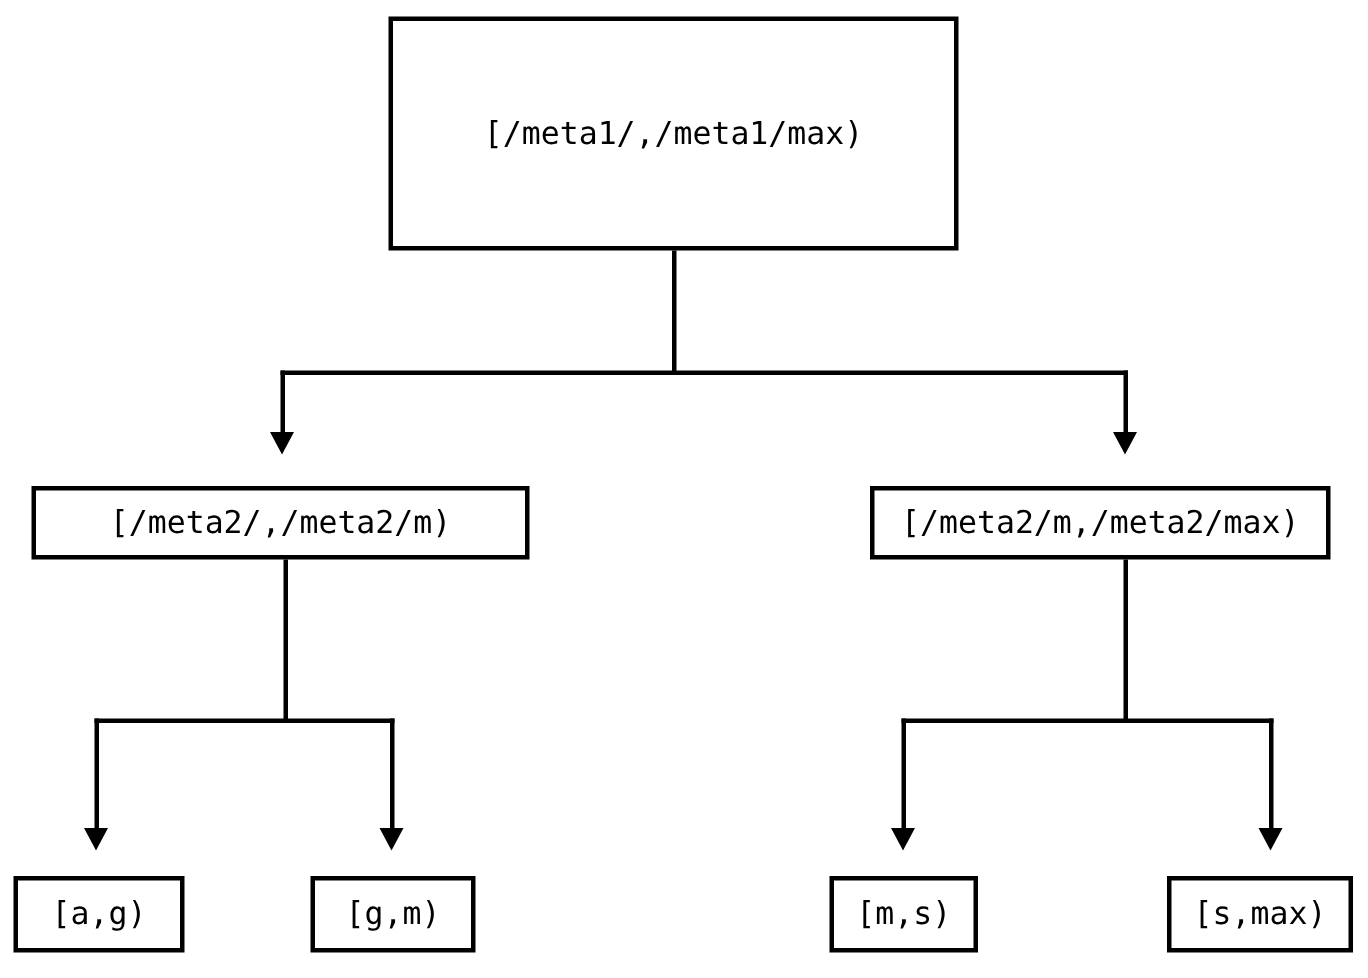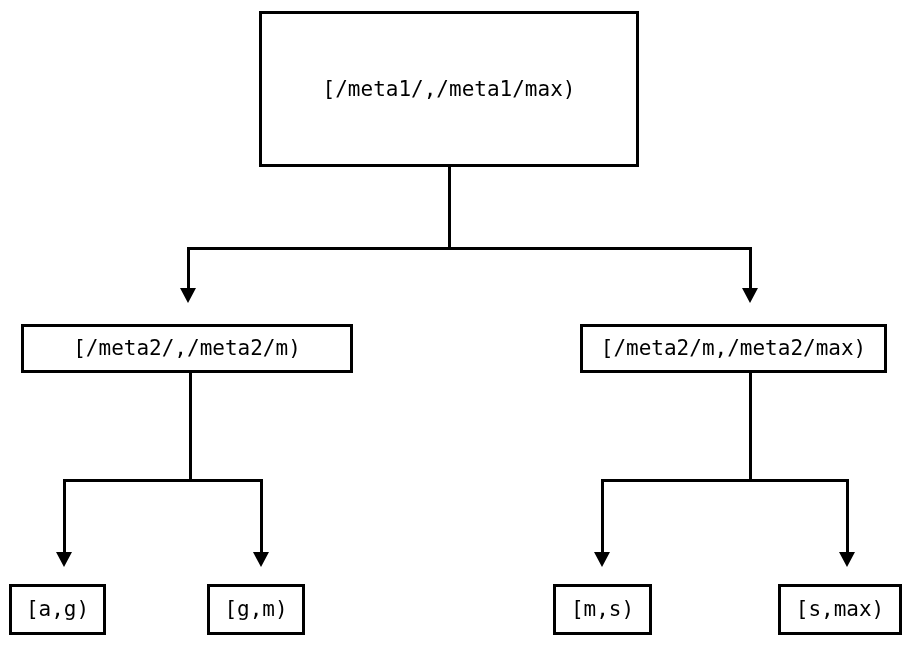--- a/index.html
+++ b/index.html
@@ -46,22 +46,22 @@
   .node-l2-right {
     left: 580px;
     top: 324px;
     width: 307px;
     height: 49px;
   }
   .node-leaf {
     top: 584px;
     height: 51px;
   }
-  .leaf-ag   { left: 9px;   width: 97px; text-align: right; }
-  .leaf-gm   { left: 207px; width: 98px; }
+  .leaf-ag   { left: 9px;   width: 114px; text-align: right; }
+  .leaf-gm   { left: 207px; width: 110px; }
   .leaf-ms   { left: 553px; width: 99px; }
   .leaf-smax { left: 778px; width: 124px; }
 
   
   .vline {
     position: absolute;
     width: 3px;
     background: #000000;
   }
   .hline {

